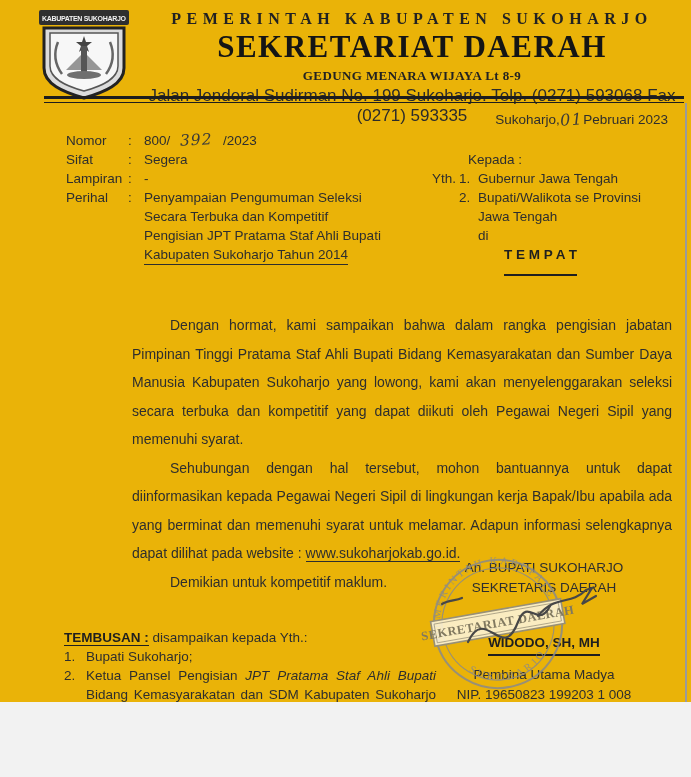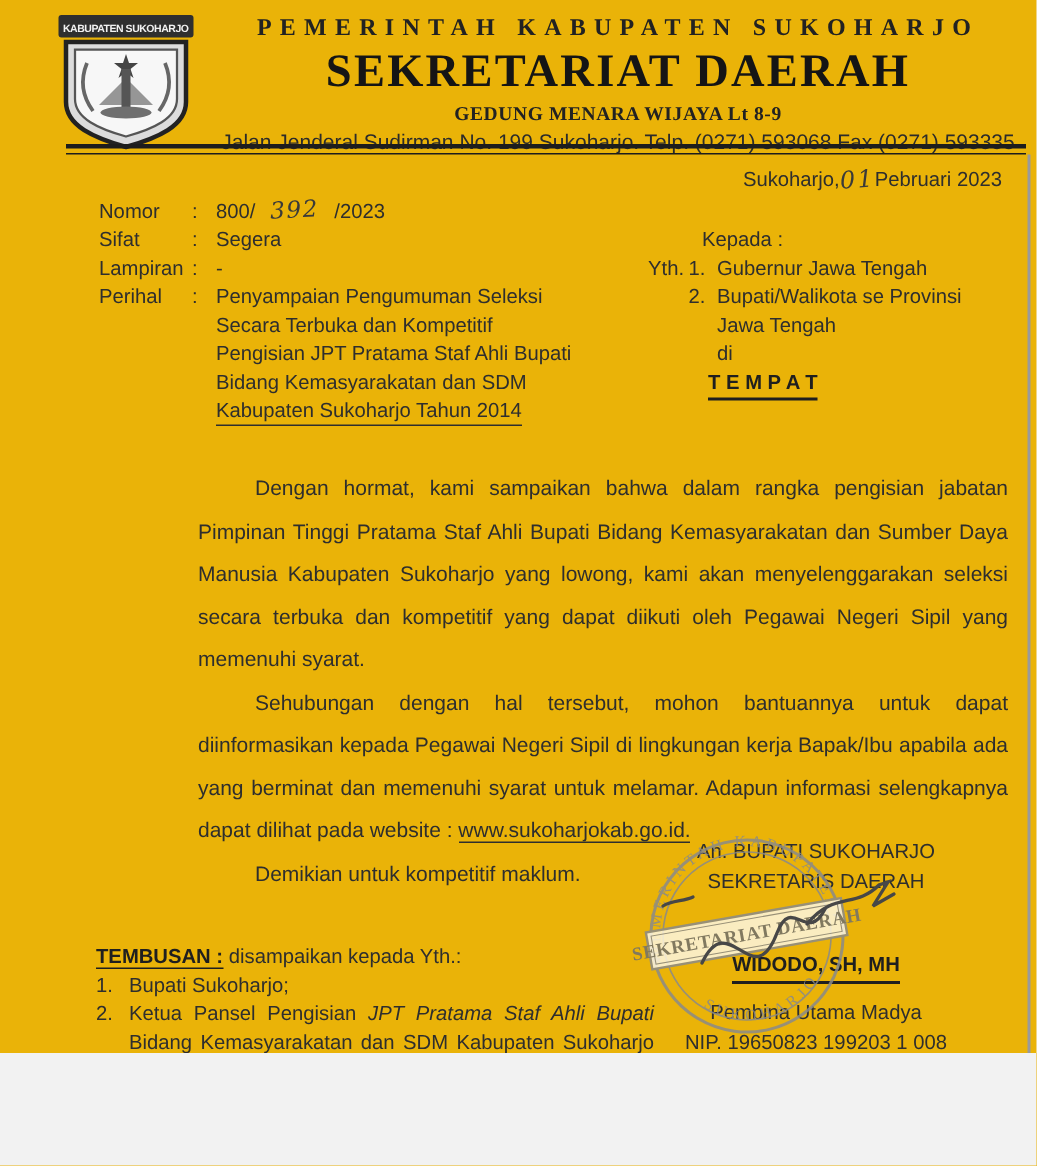--- a/index.html
+++ b/index.html
@@ -16,21 +16,21 @@
     letter-spacing:5.5px; color:#222; white-space:nowrap;
   }
   .dept-line {
     font-family:"Liberation Serif", serif; font-size:31px; font-weight:700;
     letter-spacing:1.5px; color:#151515; margin-top:1px; white-space:nowrap;
   }
   .building-line {
     font-family:"Liberation Serif", serif; font-size:13px; font-weight:700;
     color:#222; margin-top:3px; letter-spacing:0.4px;
   }
-  .address-line { font-size:14px; color:#2b2b2b; margin-top:2px; }
+  .address-line { font-size:17px; color:#2b2b2b; margin-top:2px; }
   .rule-a { position:absolute; left:44px; top:96px; width:640px; border-top:3.5px solid #1d1d1d; }
   .rule-b { position:absolute; left:44px; top:102px; width:640px; border-top:1.5px solid #1d1d1d; }
   .edge-right { position:absolute; left:685px; top:103px; height:674px; border-left:2px solid #9a9a9a; }
 
   
   .dateline {
     position:absolute; left:400px; top:110px; width:268px;
     display:flex; justify-content:flex-end; align-items:center; gap:0;
     font-size:13.5px; color:#2e2e2e;
   }
@@ -54,22 +54,22 @@
 
   
   .recipient { position:absolute; left:432px; top:150px; width:225px; font-size:13.5px; line-height:19px; color:#2e2e2e; }
   .kepada { margin-left:36px; }
   .yth-row { display:flex; }
   .yth { width:27px; flex:none; }
   .num { width:19px; flex:none; }
   .r-indent { margin-left:27px; display:flex; }
   .di { margin-left:46px; }
   .tempat {
-    margin-left:40px; margin-top:0px; font-weight:700; color:#1f1f1f;
-    border-bottom:2px solid #1f1f1f; display:inline-block; padding-bottom:1px;
+    margin-left:72px; margin-top:0px; font-weight:700; color:#1f1f1f;
+    border-bottom:2px solid #1f1f1f; display:inline-block; padding-bottom:10px;
   }
 
   
   .letter-body { position:absolute; left:132px; top:311px; width:540px; font-size:14px; line-height:28.5px; text-align:justify; color:#2e2e2e; }
   .letter-body p { margin:0; text-indent:38px; }
   .website-link { border-bottom:1.6px solid #2e2e2e; padding-bottom:0px; }
 
   
   .sig-block { position:absolute; left:413px; top:558px; width:262px; text-align:center; font-size:13.5px; line-height:20px; color:#2e2e2e; }
   .sig-name { font-weight:700; color:#1f1f1f; border-bottom:2px solid #1f1f1f; display:inline-block; padding-bottom:1px; margin-top:35px; }
@@ -138,21 +138,20 @@
       <span class="meta-colon">:</span>
       <span class="meta-value">-</span>
     </div>
     <div class="meta-row">
       <span class="meta-label">Perihal</span>
       <span class="meta-colon">:</span>
       <span class="meta-value">
         <div>Penyampaian Pengumuman Seleksi</div>
         <div>Secara Terbuka dan Kompetitif</div>
         <div>Pengisian JPT Pratama Staf Ahli Bupati</div>
-        <div>Bidang Kemasyarakatan dan SDM</div>
         <div><span class="perihal-underline">Kabupaten Sukoharjo Tahun 2014</span></div>
       </span>
     </div>
   </div>
 
   <div class="recipient">
     <div class="kepada">Kepada :</div>
     <div class="yth-row">
       <span class="yth">Yth.</span>
       <span class="num">1.</span>

